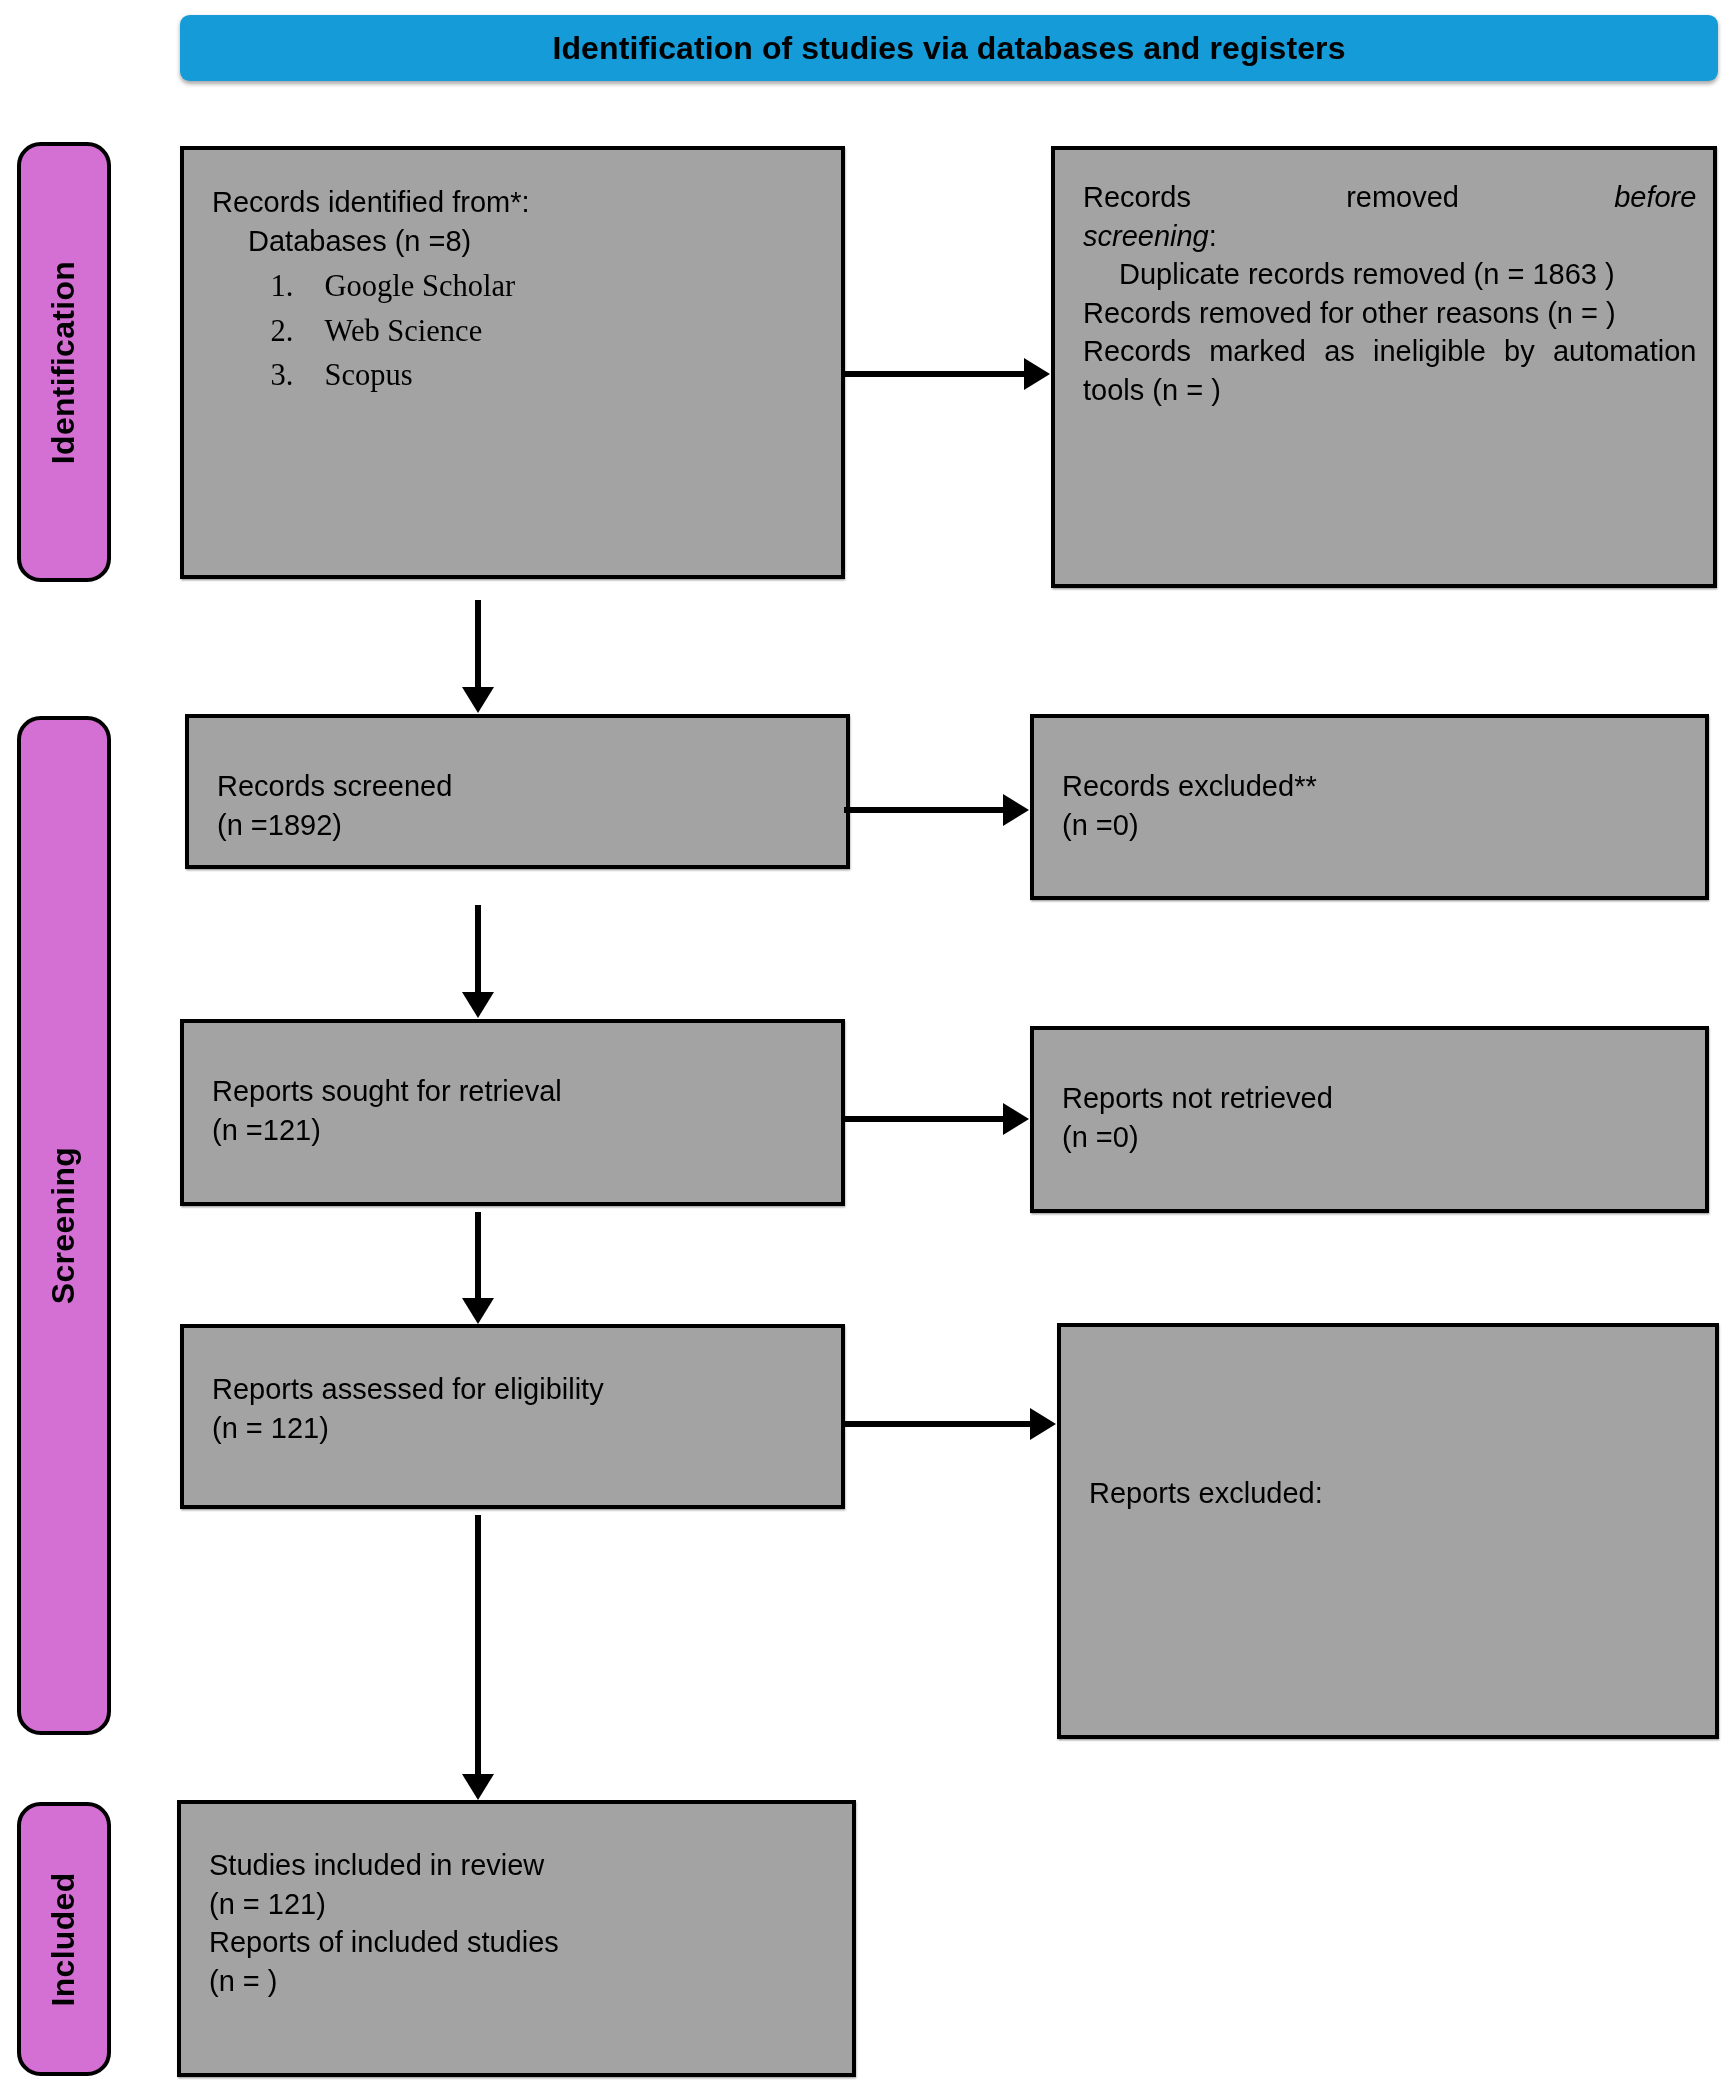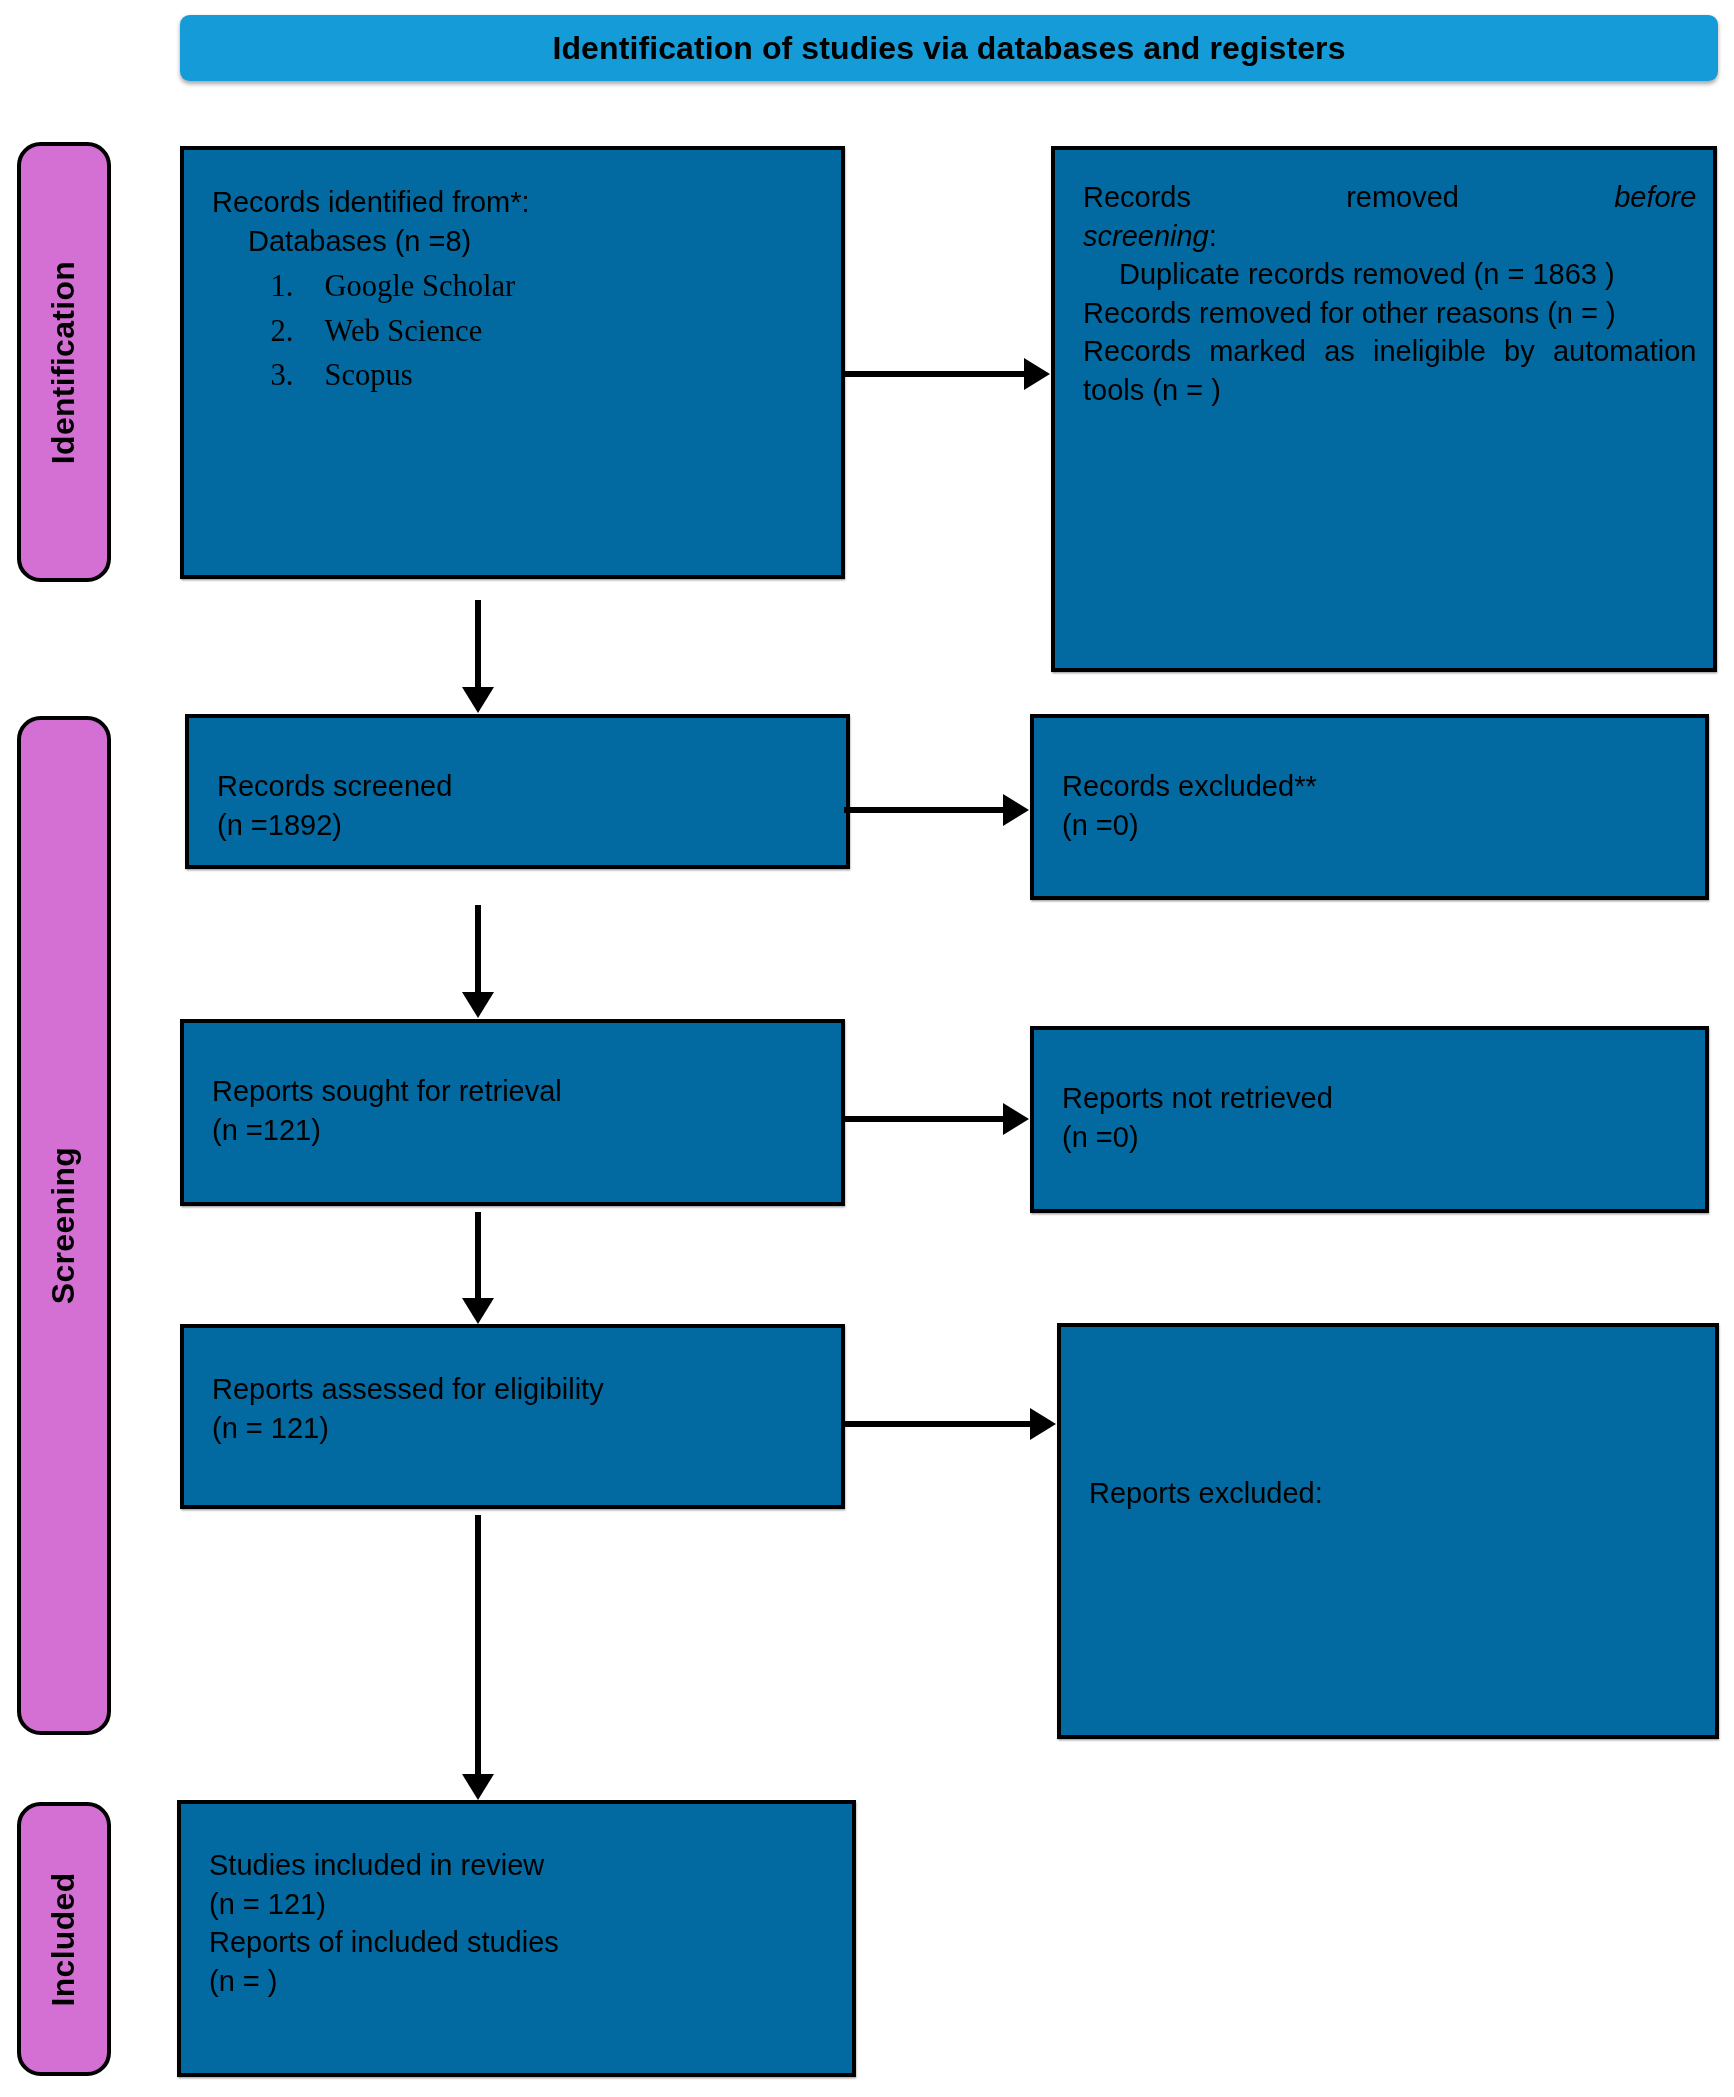--- a/index.html
+++ b/index.html
@@ -57,21 +57,21 @@
     color:#000000;
     letter-spacing:0.3px;
   }
   #phase-identification{ left:16.6px; top:142px; width:94px; height:440px; }
   #phase-screening{     left:16.6px; top:716px; width:94px; height:1019px; }
   #phase-included{      left:16.6px; top:1802px; width:94px; height:274px; }
 
   
   .box{
     position:absolute;
-    background:#0369a1;
+    background:#a3a3a3;
     border:4.2px solid #000000;
     box-sizing:border-box;
     box-shadow:1.4px 2.1px 2.1px rgba(0,0,0,0.45);
   }
   .box-text{
     position:absolute;
     left:28px;
     right:16.6px;
     font-size:29px;
     line-height:1.33;
@@ -88,21 +88,21 @@
     margin:4.2px 0 0 0;
     padding-left:89px;
     font-family:"Liberation Serif", serif;
     font-size:30.5px;
     line-height:1.45;
   }
   ol.db-list li{ padding-left:23.6px; }
 
   
   #box-identified     { left:180px;  top:146px;  width:665px;  height:433px; }
-  #box-removed        { left:1051px; top:146px;  width:666px;  height:526px; }
+  #box-removed        { left:1051px; top:146px;  width:666px;  height:442px; }
   #box-screened       { left:185px;  top:714px; width:665px;  height:155px; }
   #box-excluded       { left:1030px; top:714px; width:679px;  height:186px; }
   #box-sought         { left:180px;  top:1019px; width:665px;  height:187px; }
   #box-notretrieved   { left:1030px; top:1026px; width:679px;  height:187px; }
   #box-assessed       { left:180px;  top:1324px; width:665px;  height:185px; }
   #box-repexcluded    { left:1057px; top:1323px; width:662px;  height:416px; }
   #box-included       { left:177px;  top:1800px; width:679px;  height:277px; }
 
   
   #t-identified   { top:33px; }

